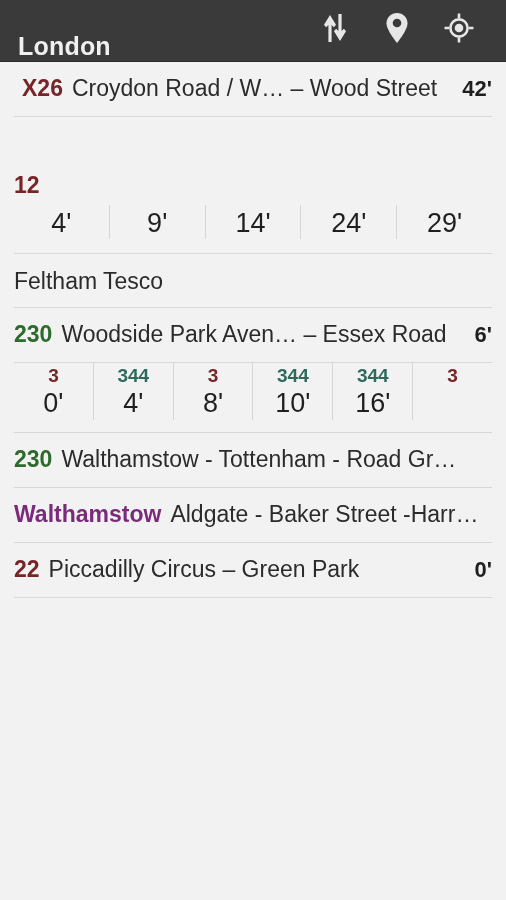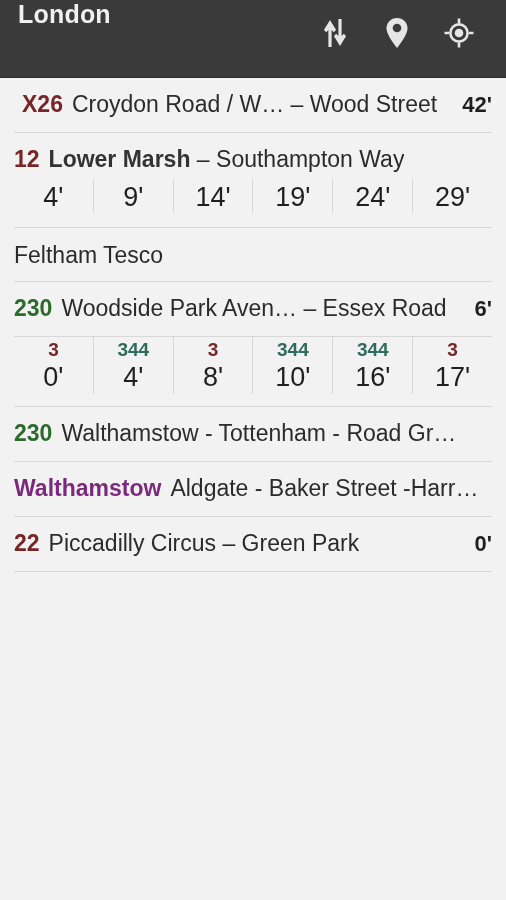--- a/index.html
+++ b/index.html
@@ -9,24 +9,24 @@
   }
   body {
     background: #f2f2f2;
     font-family: "Liberation Sans", sans-serif;
     color: #262626;
     overflow: hidden;
   }
 
   
   .actionbar {
-    height: 78px;
+    height: 62px;
     background: #3a3a3a;
     display: flex;
-    align-items: flex-start;
+    align-items: flex-end;
     padding: 0 16px 0 18px;
     border-bottom: 1px solid #2d2d2d;
   }
   .actionbar-title {
     color: #f0f0f0;
     font-size: 25px;
     font-weight: bold;
     letter-spacing: .2px;
     flex: 1 1 auto;
     white-space: nowrap;
@@ -176,35 +176,31 @@
     <div class="row">
       <div class="dep-line">
         <div class="route" style="color: rgb(119, 37, 39); margin-left: 8px;">X26</div>
         <div class="dest">Croydon Road / W… – Wood Street</div>
         <div class="eta">42'</div>
       </div>
     </div>
     <div class="divider"></div>
     <div class="row">
       <div class="dep-line" style="min-height: 0px; padding-bottom: 6px;">
-        <div class="route" style="color: rgb(119, 37, 39);">12</div>
-        <div class="dest"><span class="stopname">Lower Marsh</span> – Southampton Way</div>
+        <div class="route" style="color: rgb(119, 37, 39); margin-top: 42px;">12</div>
       </div>
       <div class="times">
         <div class="time-cell">
           <div class="time-val">4'</div>
         </div>
         <div class="time-cell">
           <div class="time-val">9'</div>
         </div>
         <div class="time-cell">
           <div class="time-val">14'</div>
-        </div>
-        <div class="time-cell">
-          <div class="time-val">19'</div>
         </div>
         <div class="time-cell">
           <div class="time-val">24'</div>
         </div>
         <div class="time-cell">
           <div class="time-val">29'</div>
         </div>
       </div>
     </div>
     <div class="divider"></div>
@@ -237,21 +233,20 @@
         <div class="time-cell">
           <div class="time-route" style="color: rgb(45, 107, 92);">344</div>
           <div class="time-val">10'</div>
         </div>
         <div class="time-cell">
           <div class="time-route" style="color: rgb(45, 107, 92);">344</div>
           <div class="time-val">16'</div>
         </div>
         <div class="time-cell">
           <div class="time-route" style="color: rgb(119, 37, 39);">3</div>
-          <div class="time-val">17'</div>
         </div>
       </div>
     </div>
     <div class="divider"></div>
     <div class="row">
       <div class="dep-line">
         <div class="route" style="color: rgb(45, 107, 45);">230</div>
         <div class="dest">Walthamstow - Tottenham - Road Gr…</div>
       </div>
     </div>

